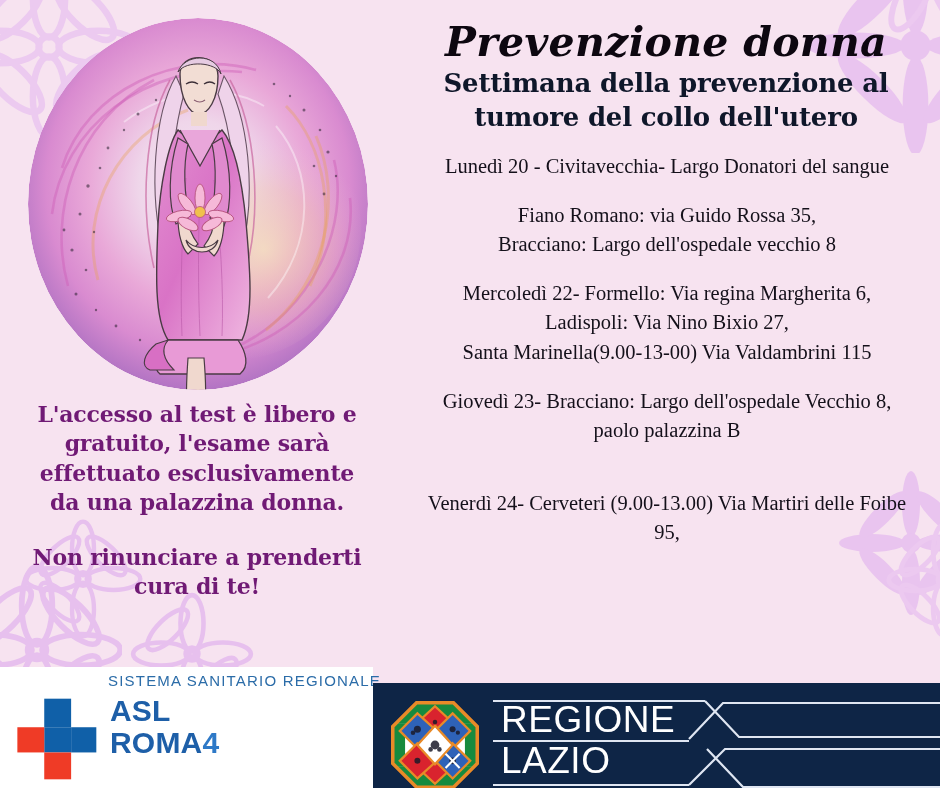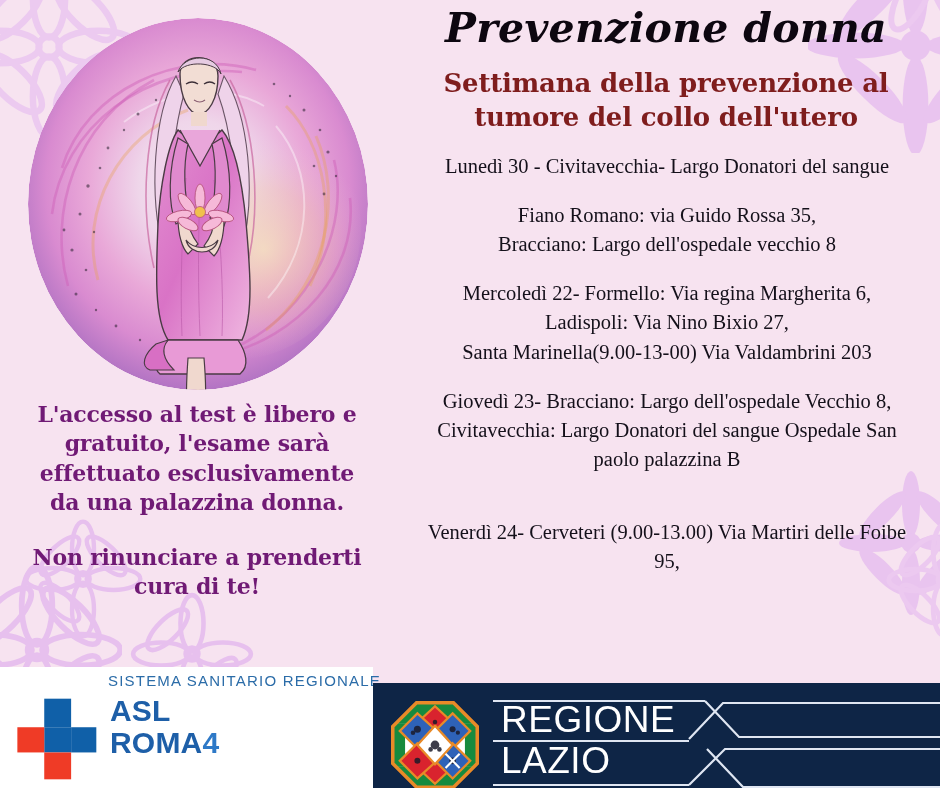--- a/index.html
+++ b/index.html
@@ -28,30 +28,30 @@
     font-family:"DejaVu Serif",serif;
     font-weight:bold;font-size:22px;line-height:1.33;
     letter-spacing:-0.2px;
   }
   .left-msg p{margin:0;}
   .left-msg .gap{height:26px;}
 
   
   .right-col{position:absolute;left:392px;top:0;width:548px;height:667px;}
   .title{
-    position:absolute;left:0;top:6px;width:548px;text-align:center;
+    position:absolute;left:0;top:20px;width:548px;text-align:center;
     font-family:"DejaVu Serif",serif;font-weight:bold;
     font-size:41px;line-height:1.08;color:#0d0710;
     letter-spacing:0.3px;
     font-style:italic;
   }
   .subtitle{
     position:absolute;left:24px;top:66px;width:500px;text-align:center;
     font-family:"DejaVu Serif",serif;font-weight:bold;
-    font-size:26px;line-height:1.31;color:#7f1d1d;letter-spacing:-0.2px;
+    font-size:26px;line-height:1.31;color:#0f172a;letter-spacing:-0.2px;
   }
   .schedule{
     position:absolute;left:2px;top:152px;width:546px;
     text-align:center;color:#14101a;
     font-family:"Liberation Serif",serif;
     font-size:20.5px;line-height:1.42;
   }
   .sched-block{margin:0 0 20px 0;}
   .sched-block:last-child{margin-bottom:0;margin-top:44px;}
   .sched-line{display:block;white-space:nowrap;}
@@ -341,37 +341,36 @@
       <div class="title">Prevenzione donna</div>
 
       <div class="subtitle">
         <div>Settimana della prevenzione al</div>
         <div>tumore del collo dell'utero</div>
       </div>
 
       <div class="schedule">
 
         <div class="sched-block">
-          <span class="sched-line">Lunedì 30 - Civitavecchia- Largo Donatori del sangue</span>
+          <span class="sched-line">Lunedì 20 - Civitavecchia- Largo Donatori del sangue</span>
         </div>
 
         <div class="sched-block">
           <span class="sched-line">Fiano Romano: via Guido Rossa 35,</span>
           <span class="sched-line">Bracciano: Largo dell'ospedale vecchio 8</span>
         </div>
 
         <div class="sched-block">
           <span class="sched-line">Mercoledì 22- Formello: Via regina Margherita 6,</span>
           <span class="sched-line">Ladispoli: Via Nino Bixio 27,</span>
-          <span class="sched-line">Santa Marinella(9.00-13-00) Via Valdambrini 203</span>
+          <span class="sched-line">Santa Marinella(9.00-13-00) Via Valdambrini 115</span>
         </div>
 
         <div class="sched-block">
           <span class="sched-line">Giovedì 23- Bracciano: Largo dell'ospedale Vecchio 8,</span>
-          <span class="sched-line">Civitavecchia:  Largo Donatori del sangue Ospedale San</span>
           <span class="sched-line">paolo palazzina B</span>
         </div>
 
         <div class="sched-block">
           <span class="sched-line">Venerdì 24- Cerveteri (9.00-13.00) Via Martiri delle Foibe</span>
           <span class="sched-line">95,</span>
         </div>
 
       </div>
     </div>

